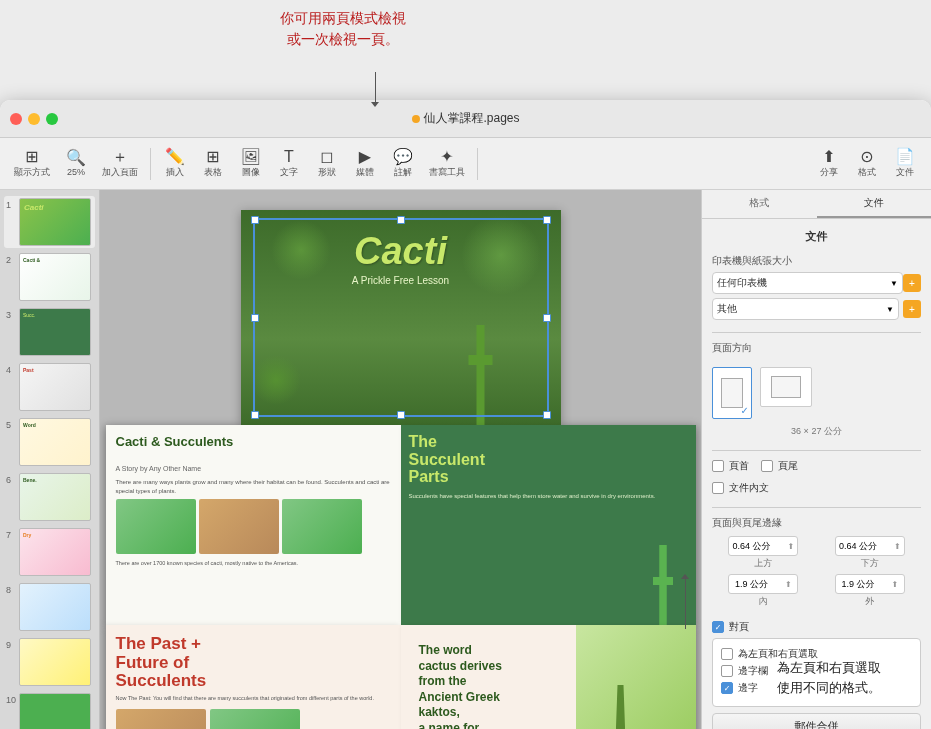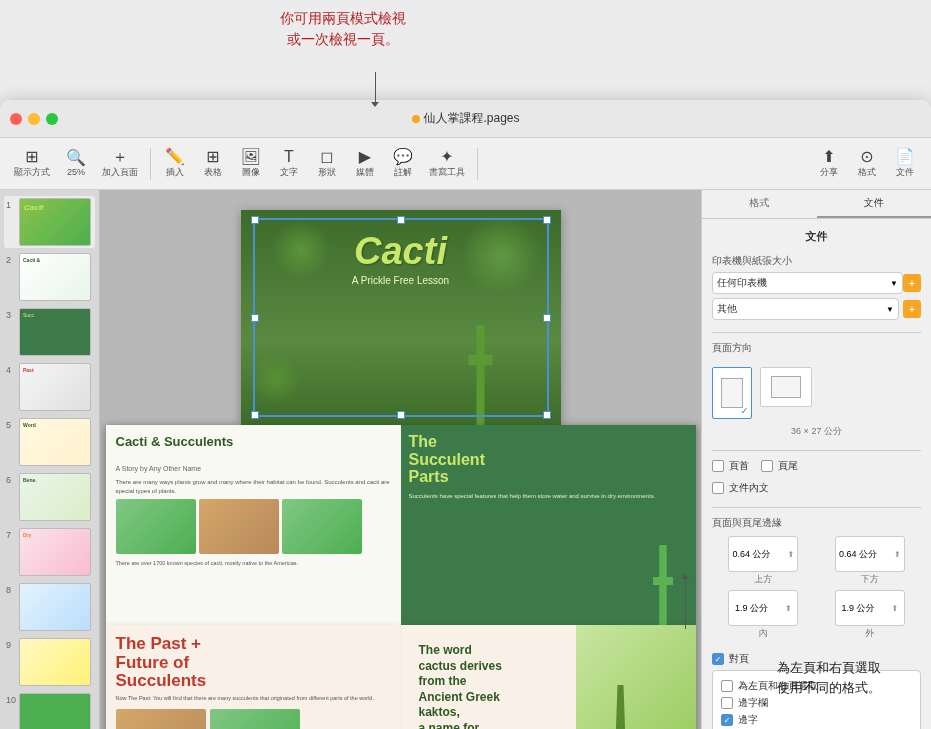--- a/index.html
+++ b/index.html
@@ -510,21 +510,21 @@
       gap: 4px;
       margin: 6px 0;
     }
     .margin-cell {
       display: flex;
       flex-direction: column;
       align-items: center;
     }
     .margin-input {
       width: 70px;
-      height: 36px;
+      height: 20px;
       border: 1px solid #ccc;
       border-radius: 3px;
       background: white;
       font-size: 9px;
       text-align: center;
       display: flex;
       align-items: center;
       justify-content: center;
       gap: 17px;
     }

